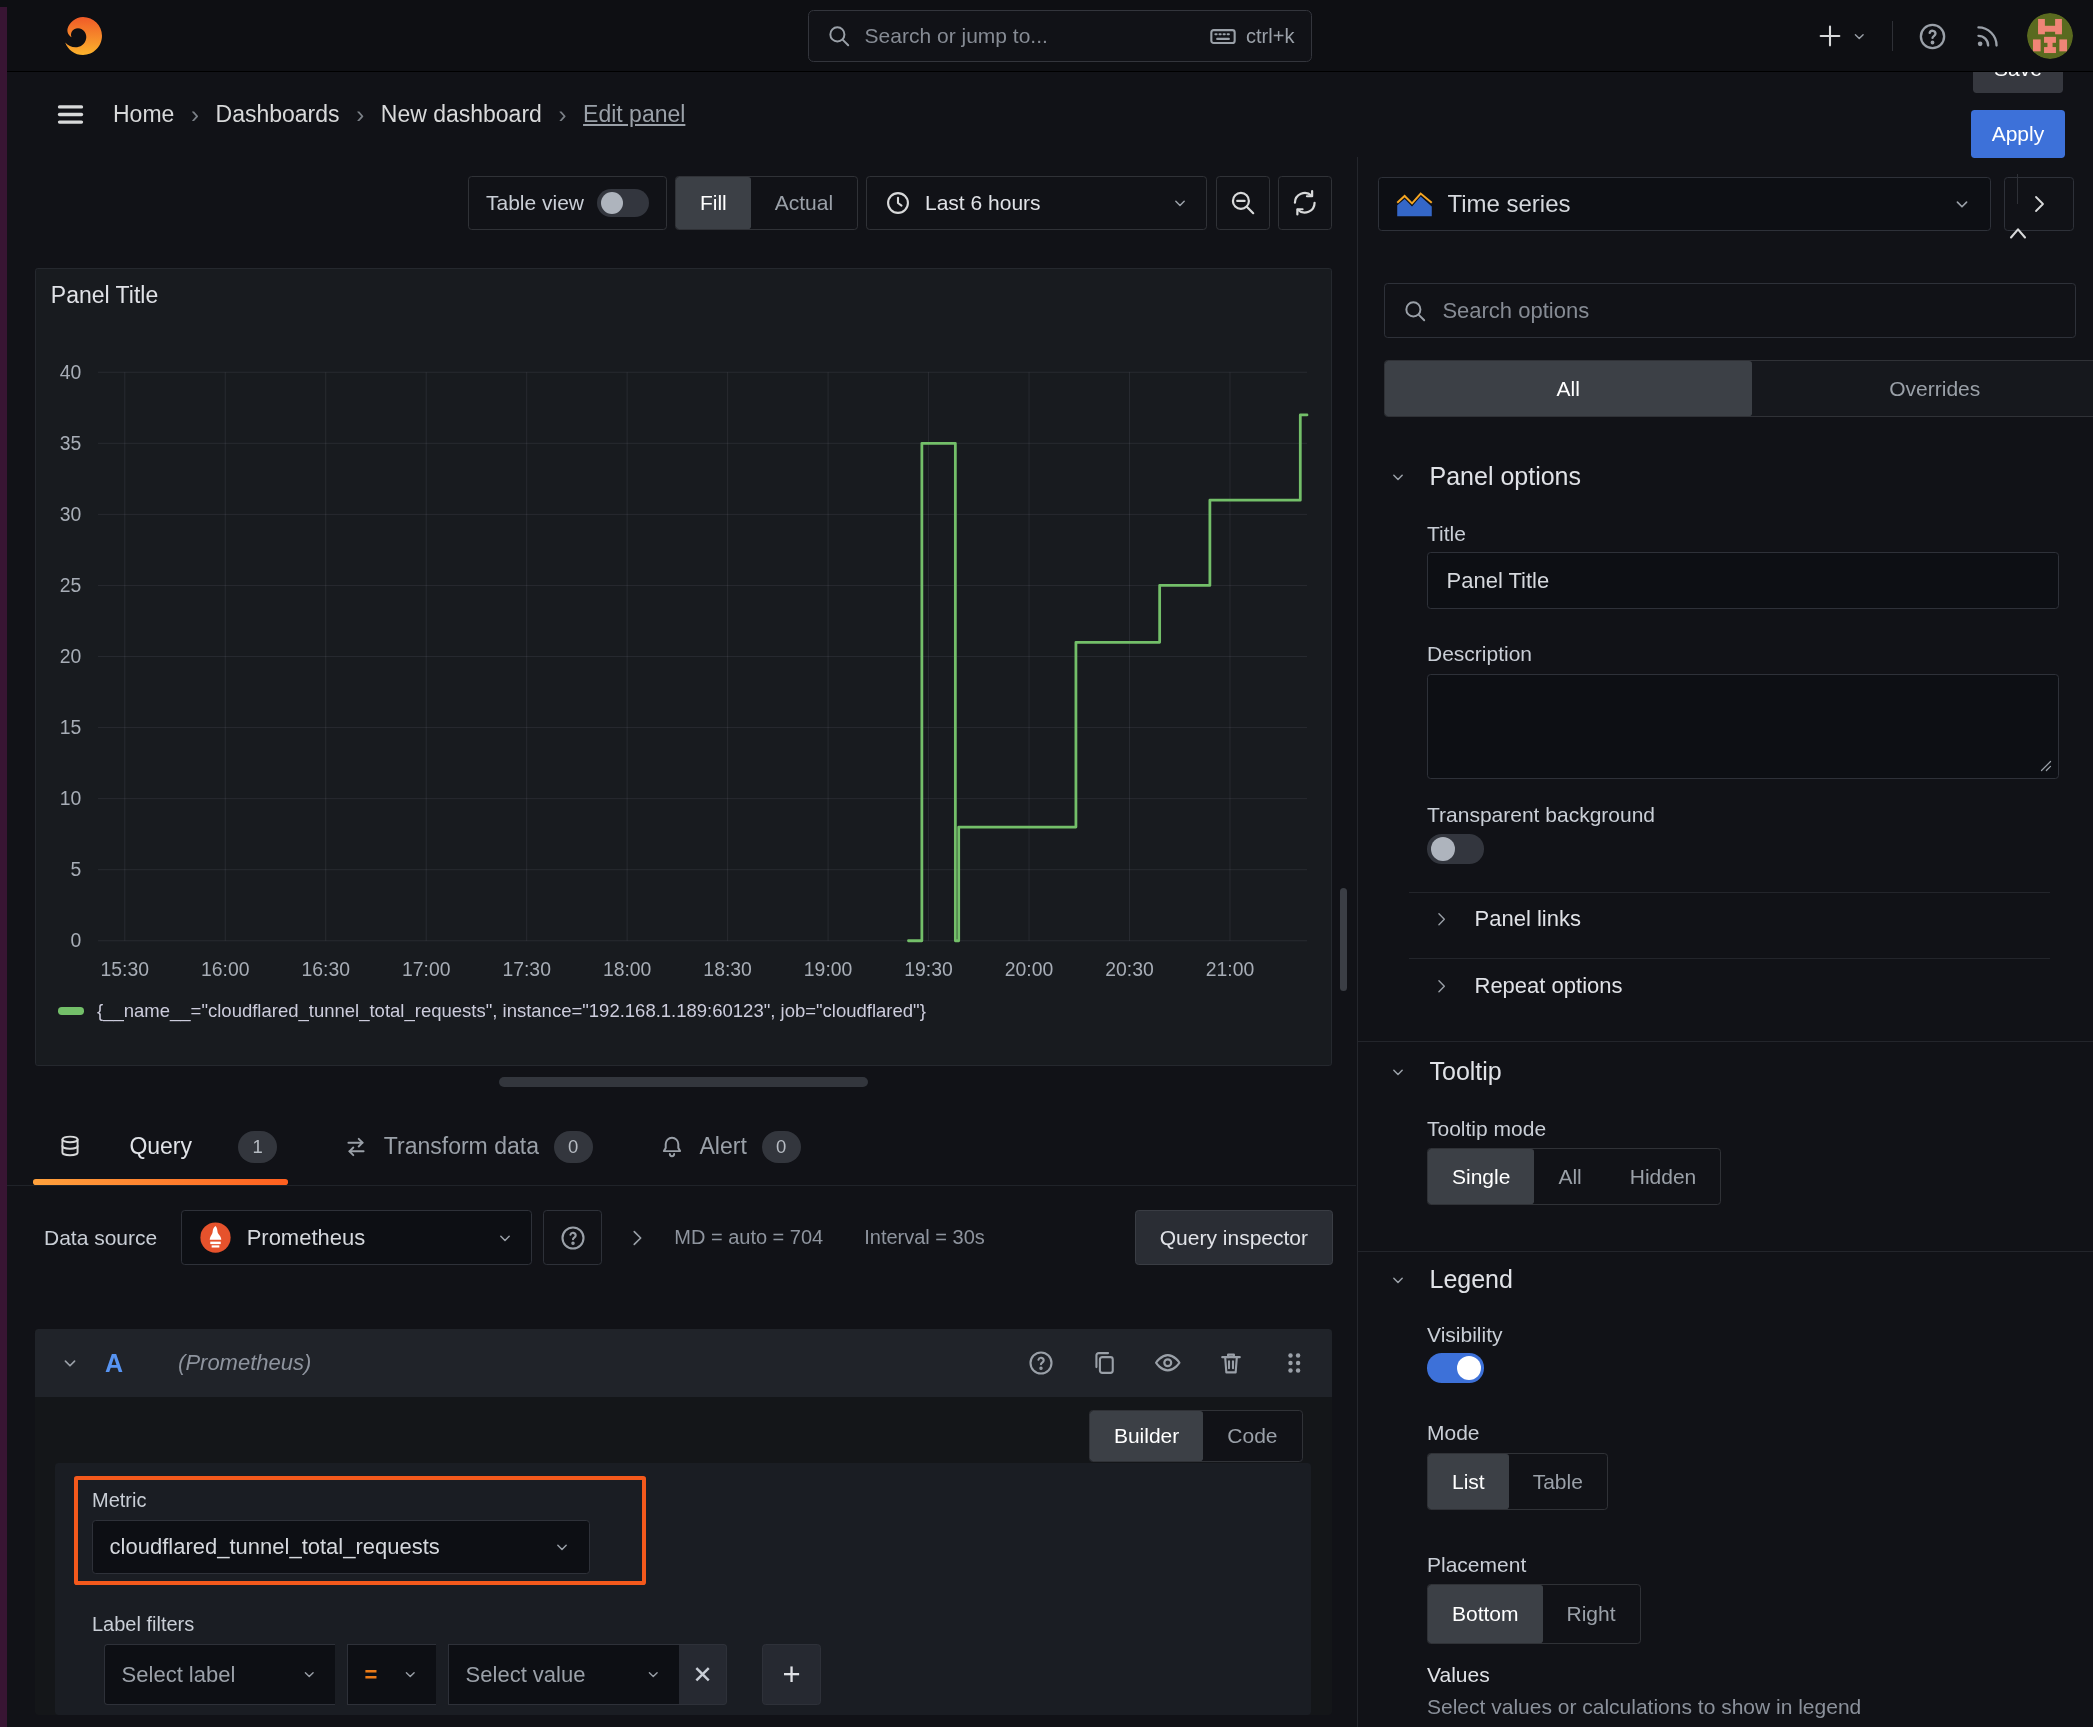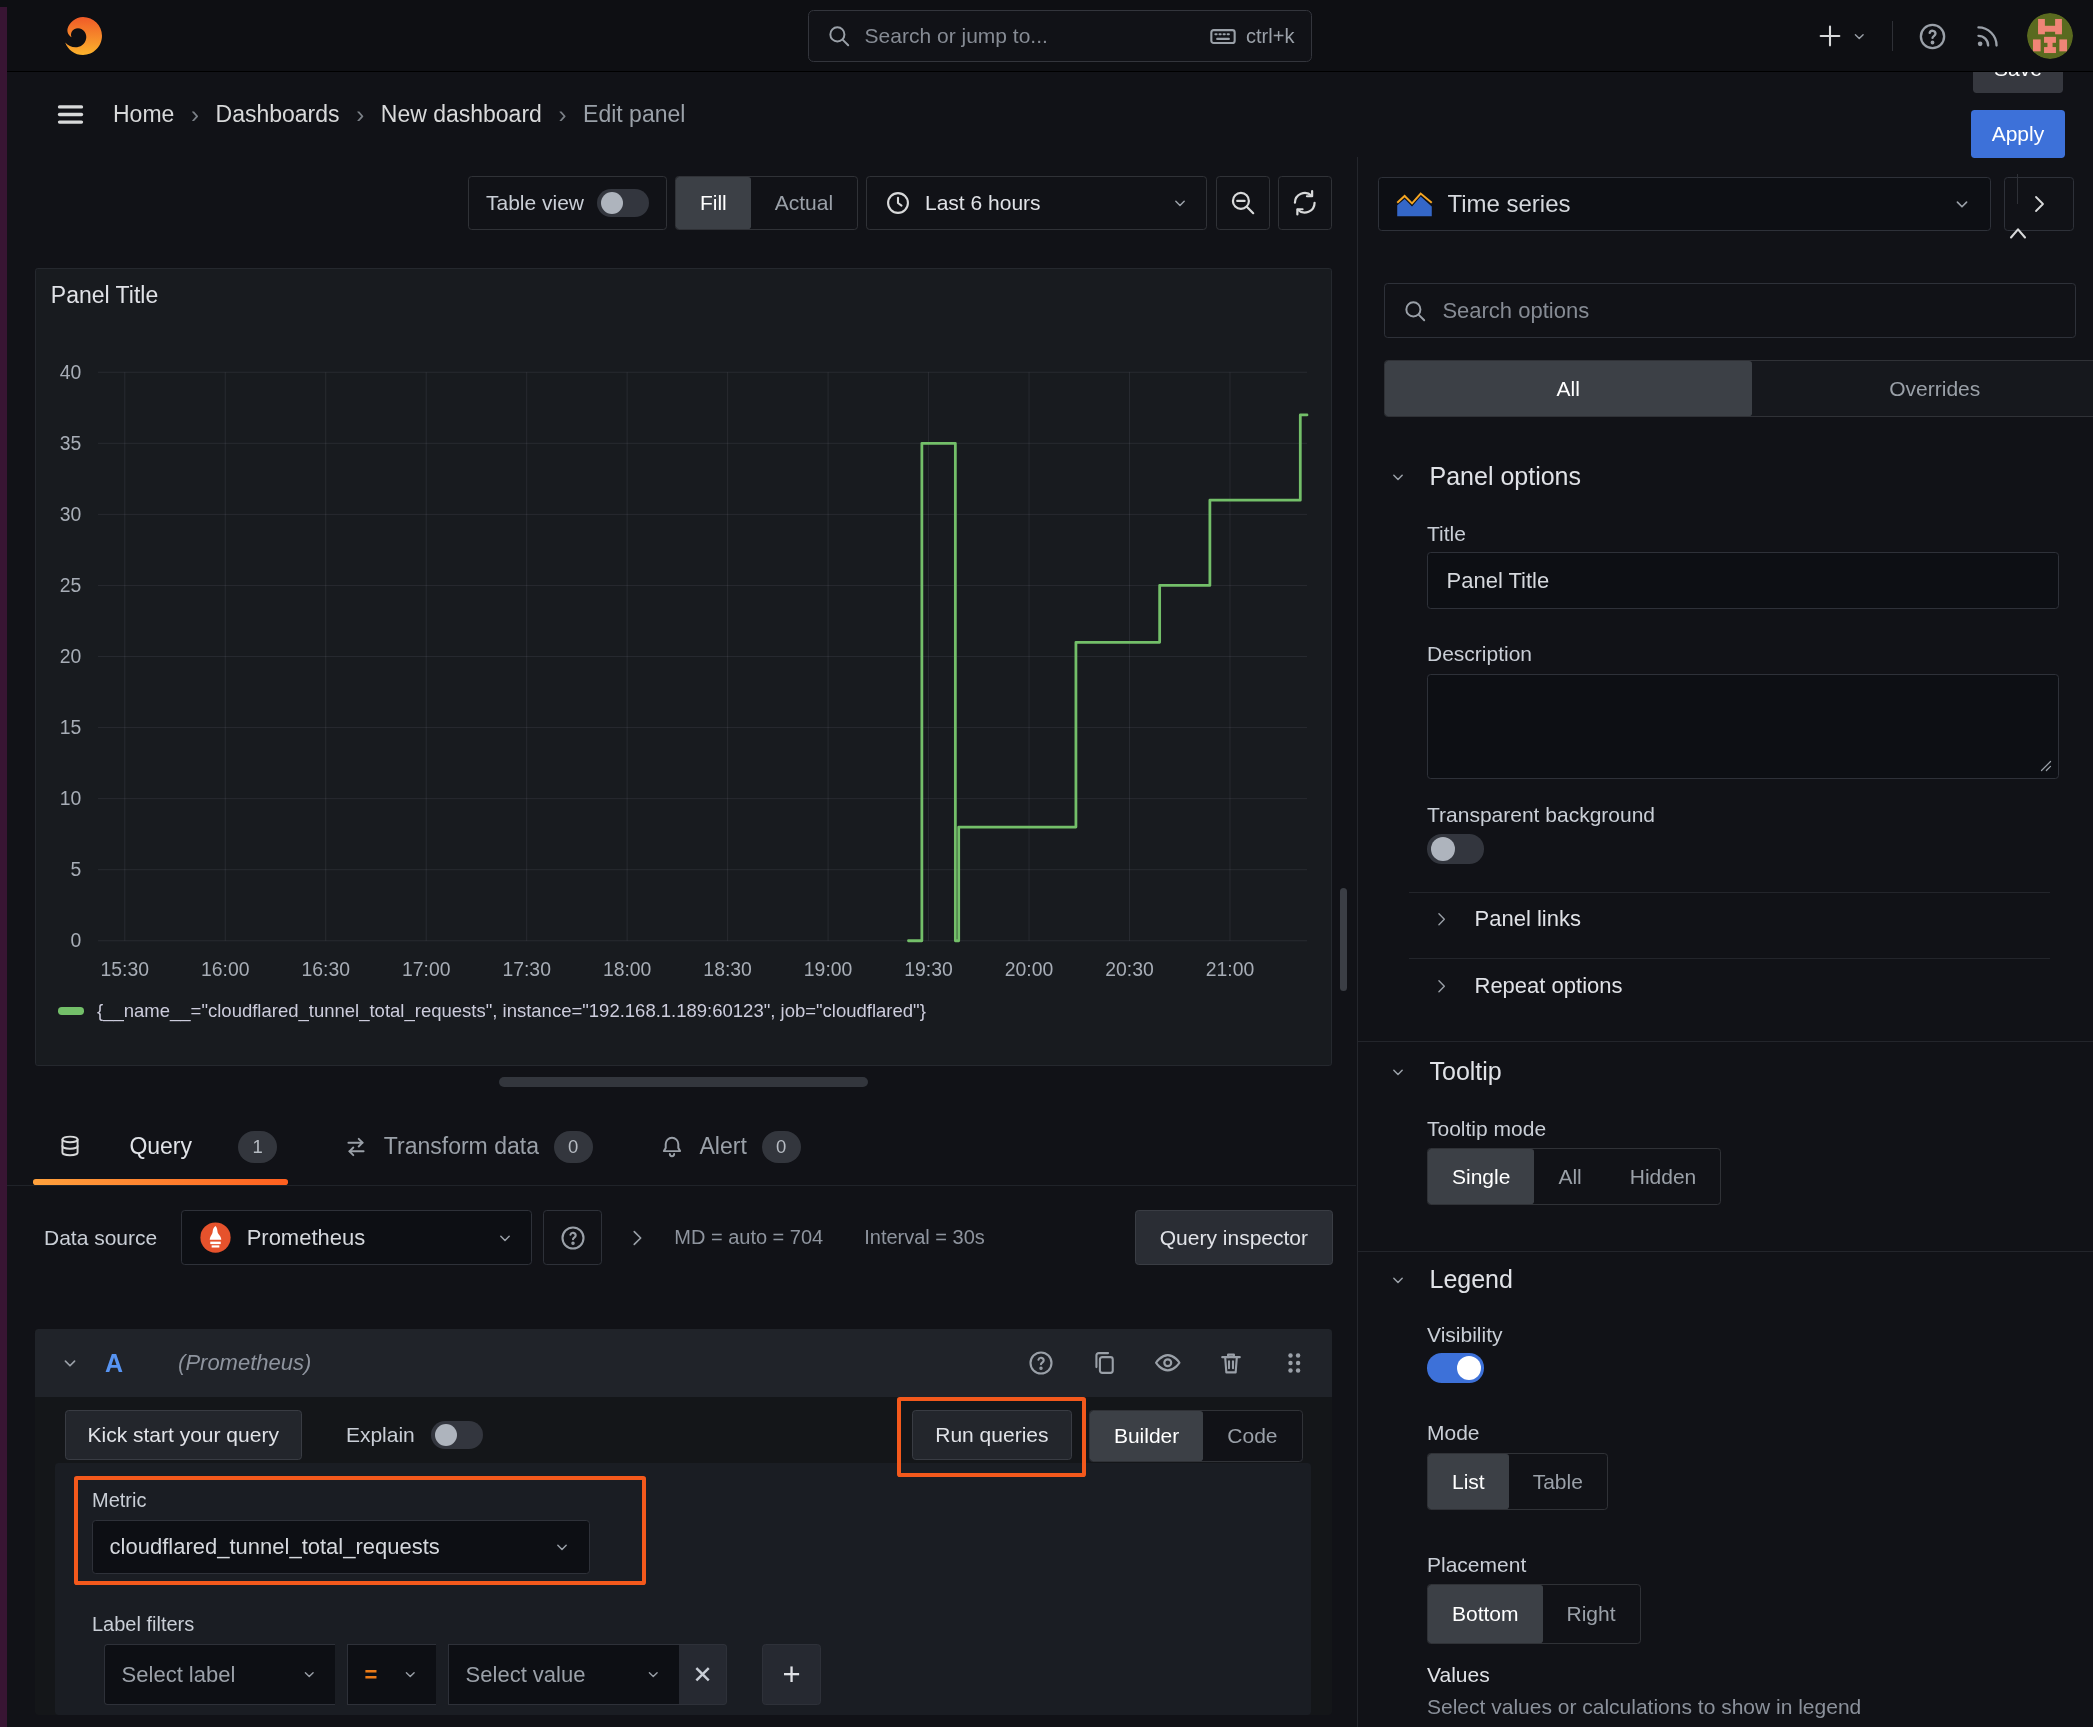--- a/index.html
+++ b/index.html
@@ -26,21 +26,21 @@
   .kbd-hint { display: flex; align-items: center; gap: 9.2px; color: #9aa0a8; font-size: 20px; }
   .nav-right { position: absolute; right: 20px; top: 0; height: 72px; display: flex; align-items: center; gap: 24px; }
   .vdiv { width: 0.9px; height: 29.5px; background: #2e3036; }
   .avatar { width: 46px; height: 46px; border-radius: 50%; overflow: hidden; }
 
   
   .crumbbar { position: absolute; left: 0; top: 72px; right: 0; height: 85px; background: #111217; display: flex; align-items: center; z-index: 20; }
   .burger { margin-left: 54px; }
   .crumbs { display: flex; align-items: center; gap: 16.6px; margin-left: 26px; font-size: 23px; }
   .crumb { color: #d8d9da; cursor: pointer; }
-  .crumb.current { color: #9aa0a8; }
+  .crumb.current { color: #9aa0a8; text-decoration: underline; }
   .crumb-sep { color: #7b8087; font-size: 24px; }
   .crumb-actions { position: absolute; right: 18.5px; display: flex; align-items: center; gap: 16.6px; flex-direction: column; }
   .btn { display: inline-flex; align-items: center; justify-content: center; height: 48px;
     border-radius: 3.7px; font-size: 21px; padding: 0 20px; cursor: pointer; border: 0.9px solid transparent; }
   .btn-discard { border: 1.8px solid #e5477e; color: #e5477e; background: transparent; }
   .btn-save { background: #36383f; color: #fff; }
   .btn-apply { background: #3d71d9; color: #fff; }
 
   
   .left-toolbar { position: absolute; left: 388px; top: 177px; width: 944px; height: 52px;
@@ -481,33 +481,20 @@
                 <circle cx="9" cy="12" r="1.9"></circle>
                 <circle cx="15.5" cy="12" r="1.9"></circle>
                 <circle cx="9" cy="18.5" r="1.9"></circle>
                 <circle cx="15.5" cy="18.5" r="1.9"></circle>
               </g>
             </svg>
           </span>
       </div>
     </div>
 
-    <div class="q-toolbar">
-      <button class="kick-btn">Kick start your query</button>
-      <div class="explain">
-        <span>Explain</span>
-        <span class="toggle" style="width:52px;height:28px">
-            <span class="knob" style="width:22px;height:22px"></span>
-          </span>
-      </div>
-      <div class="run-wrap">
-        <div class="anno anno-run"></div>
-        <button class="run-btn">Run queries</button>
-      </div>
-    </div>
     <div class="seg bc-seg">
         <div class="seg-btn active">Builder</div>
         <div class="seg-btn">Code</div>
       </div>
 
     <div class="metric-section">
       <div class="anno anno-metric"></div>
       <span class="fld-label metric-label">Metric</span>
       <div class="select metric-select">
         <span>cloudflared_tunnel_total_requests</span>

